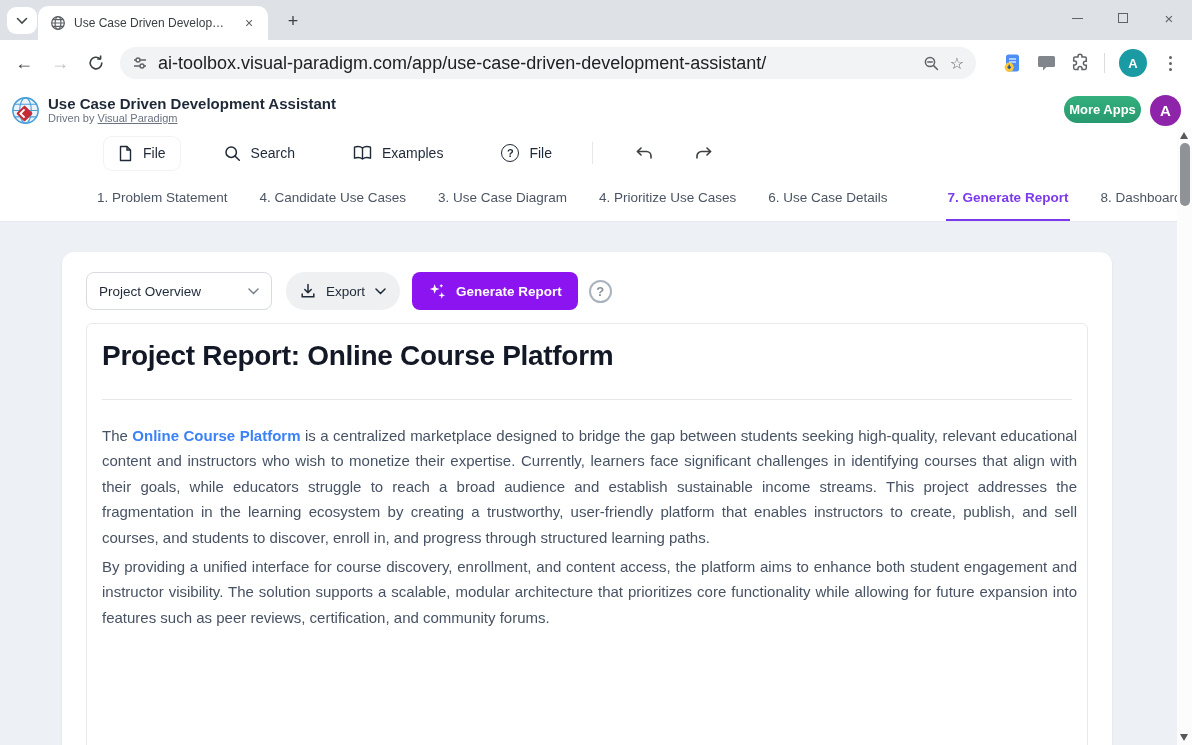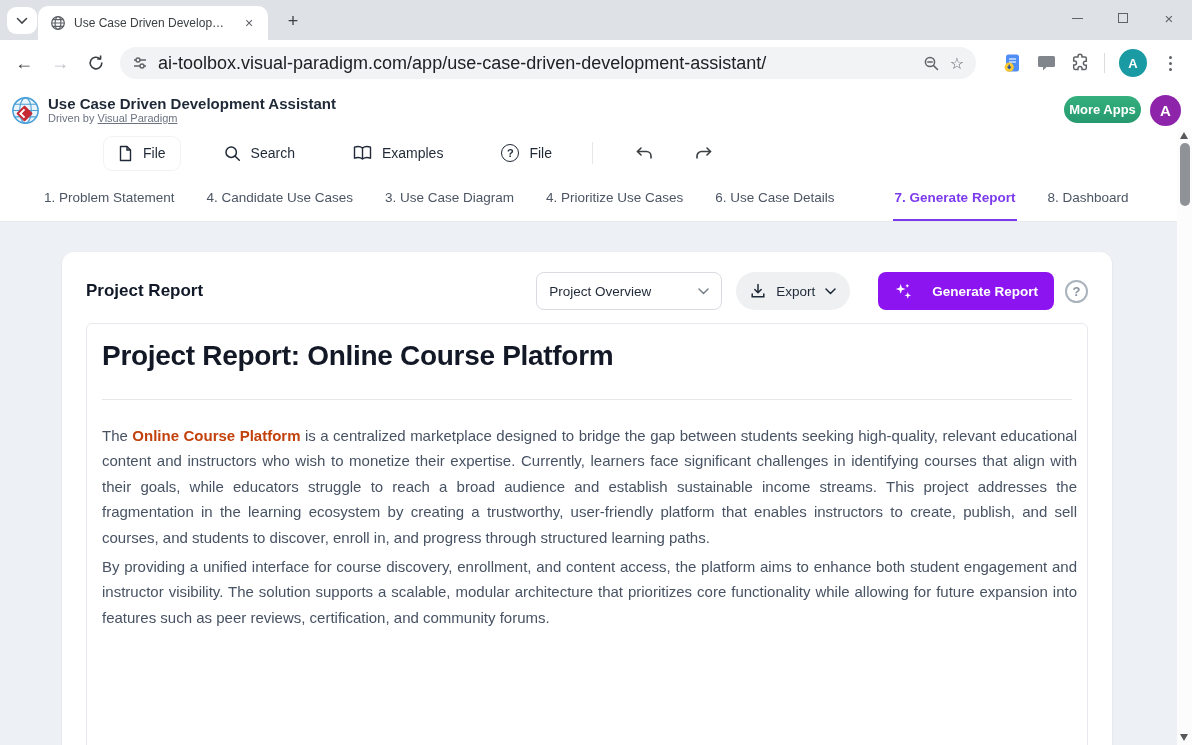--- a/index.html
+++ b/index.html
@@ -44,41 +44,41 @@
 
   
   .menubar { position:absolute; top:131px; left:0; width:1177px; height:44px; background:#fff; display:flex; align-items:center; padding-left:104px; }
   .mitem { display:flex; align-items:center; gap:10px; font-size:14px; color:#1f2937; padding:8px 14px; border-radius:8px; }
   .mitem.hl { background:#fff; box-shadow:0 0 0 1px #f1f2f4; }
   .mgap { width:30px; }
   .mdiv { width:1px; height:22px; background:#e5e7eb; margin:0 26px; }
   .histbtn { padding:6px 14px; color:#3c4043; }
 
   
-  .steptabs { position:absolute; top:175px; left:0; width:1177px; height:47px; background:#fff; border-bottom:1px solid #e7e9ec; display:flex; align-items:stretch; padding-left:42px; gap:28px; }
+  .steptabs { position:absolute; top:175px; left:0; width:1177px; height:47px; background:#fff; border-bottom:1px solid #e7e9ec; display:flex; align-items:stretch; padding-left:95px; gap:28px; }
   .stab { display:flex; align-items:center; font-size:13.5px; color:#4b5563; border-bottom:2px solid transparent; padding:0 2px; white-space:nowrap; }
   .stab.active { color:#7c3aed; font-weight:bold; border-bottom-color:#7c3aed;margin-left:28px; }
 
   
   .content { position:absolute; top:223px; left:0; width:1177px; height:522px; background:#edf0f4; }
   .card { position:absolute; left:62px; top:29px; width:1050px; height:640px; background:#fff; border-radius:12px; box-shadow:0 1px 3px rgba(20,30,60,.07); padding:20px 24px; }
   .cardrow { display:flex; align-items:center; }
   .cardtitle { font-size:17px; font-weight:bold; color:#111827; flex:1; }
   .select { width:186px; height:38px; border:1px solid #d8dbe0; border-radius:8px; background:#fff; display:flex; align-items:center; padding:0 12px; gap:8px; font-size:13.5px; color:#1f2937; margin-right:14px; }
   .select span { flex:1; }
   .exportbtn { height:38px; background:#eef0f2; border:none; border-radius:19px; display:flex; align-items:center; gap:10px; padding:0 14px; font-size:13.5px; color:#1f2937; margin-right:12px; }
-  .genbtn { height:38px; background:#8c14f0; border:none; border-radius:8px; display:flex; align-items:center; gap:19px; padding:0 16px; font-size:13.5px; font-weight:bold; color:#fff;margin-left:16px; }
+  .genbtn { height:38px; background:#8c14f0; border:none; border-radius:8px; display:flex; align-items:center; gap:9px; padding:0 16px; font-size:13.5px; font-weight:bold; color:#fff; }
   .qcircle { width:23px; height:23px; border:2px solid #aab2bc; border-radius:50%; color:#8a939e; font-size:13px; font-weight:bold; display:flex; align-items:center; justify-content:center; margin-left:11px; }
 
   .docbox { margin-top:13px; border:1px solid #e7e9ee; border-radius:6px; padding:16px 15px 30px 15px; height:548px; overflow:hidden; }
   .doctitle { font-size:28px; font-weight:800; color:#131826; letter-spacing:-.3px; }
   .dochr { border:none; border-top:1px solid #e5e7eb; margin:27px 0 0 0; }
   .docheading { margin-top:41px; font-size:21px; font-weight:800; color:#131826; }
   .docpara { margin-top:23px; font-size:15px; line-height:25.4px; color:#475263; text-align:justify; width:975px; }
-  .docpara b { color:#c2410c; }
+  .docpara b { color:#3b82f6; }
   .docpara + .docpara { margin-top:4px; }
 
   
   .scrollbar { position:absolute; right:0; top:128px; width:15px; height:617px; background:#fcfcfd; }
   .sb-up { position:absolute; top:4px; left:3px; width:0; height:0; border-left:4.5px solid transparent; border-right:4.5px solid transparent; border-bottom:7px solid #56585b; }
   .sb-down { position:absolute; bottom:4px; left:3px; width:0; height:0; border-left:4.5px solid transparent; border-right:4.5px solid transparent; border-top:7px solid #56585b; }
   .sb-thumb { position:absolute; top:15px; left:2.5px; width:10px; height:63px; background:#8f9397; border-radius:5px; }
 </style>
 </head>
 <body>
@@ -237,21 +237,20 @@
   <div class="stab">3. Use Case Diagram</div>
   <div class="stab">4. Prioritize Use Cases</div>
   <div class="stab">6. Use Case Details</div>
   <div class="stab active">7. Generate Report</div>
   <div class="stab">8. Dashboard</div>
 </div>
 
 <div class="content">
   <div class="card">
     <div class="cardrow">
-      <div class="cardtitle">Project Report</div>
       <div class="select">
         <span>Project Overview</span>
         <svg width="11" height="7" viewBox="0 0 11 7">
             <path d="M1 1l4.5 4.5L10 1" fill="none" stroke="#7a828c" stroke-width="1.5" stroke-linecap="round"></path>
           </svg>
       </div>
       <button class="exportbtn">
         <svg width="16" height="16" viewBox="0 0 16 16">
             <path d="M8 1.5v8M4.8 6.5 8 9.7l3.2-3.2" fill="none" stroke="#1f2937" stroke-width="1.5" stroke-linecap="round" stroke-linejoin="round"></path>
             <path d="M2.2 11v2.8h11.6V11" fill="none" stroke="#1f2937" stroke-width="1.5" stroke-linecap="round"></path>

